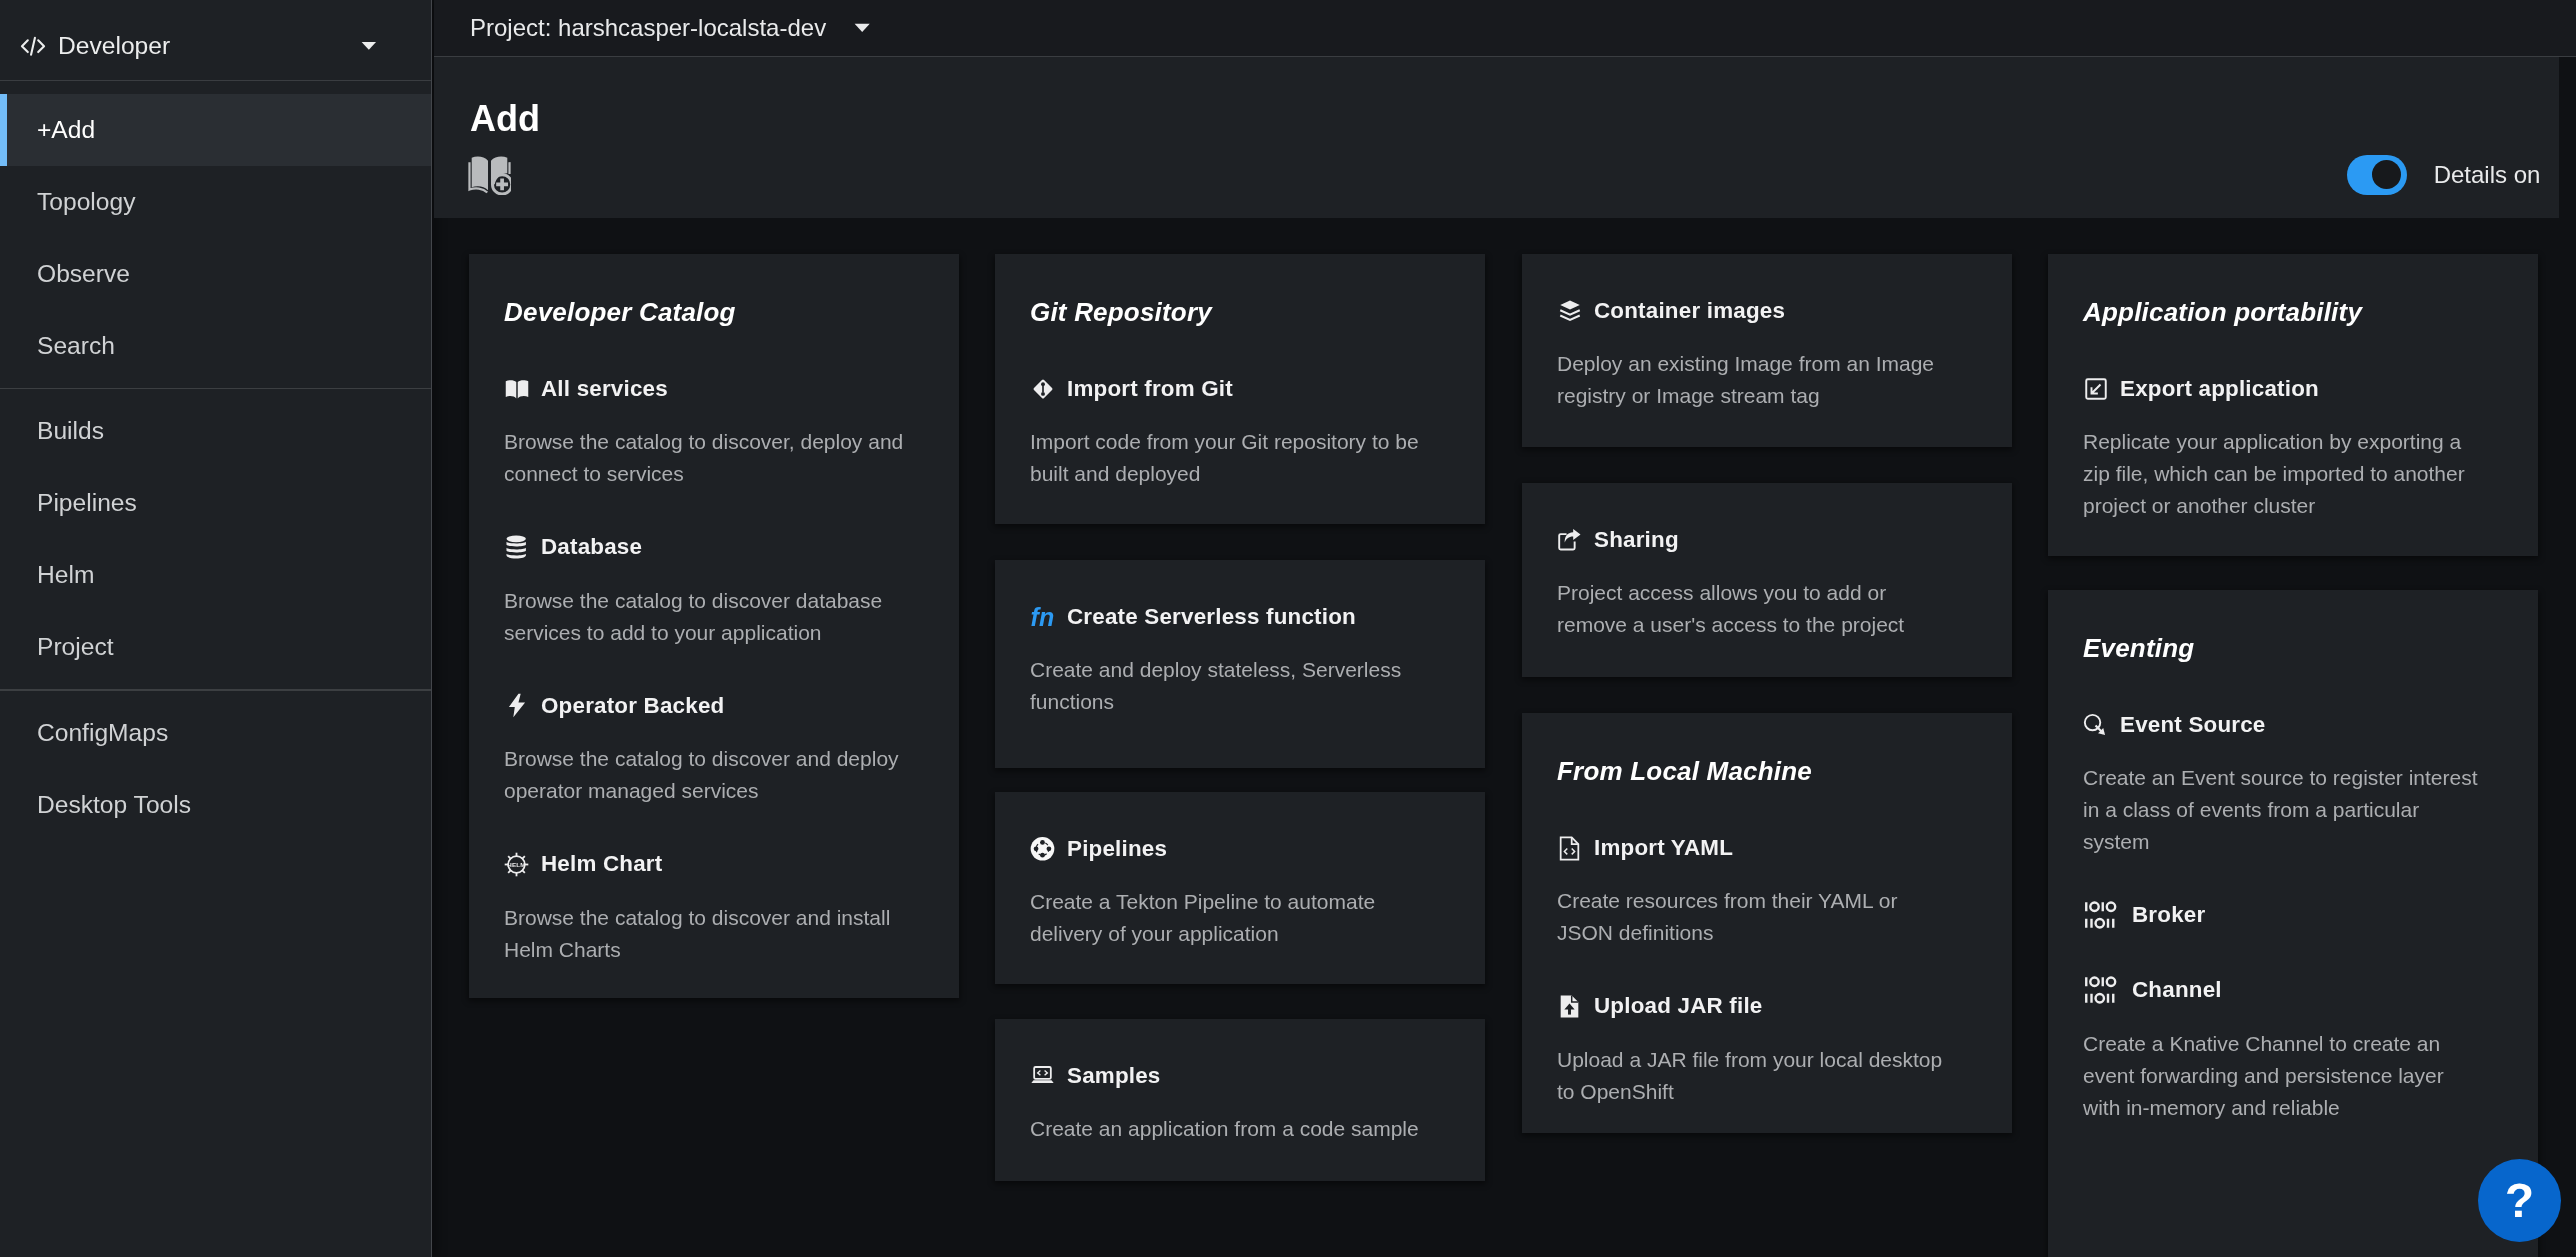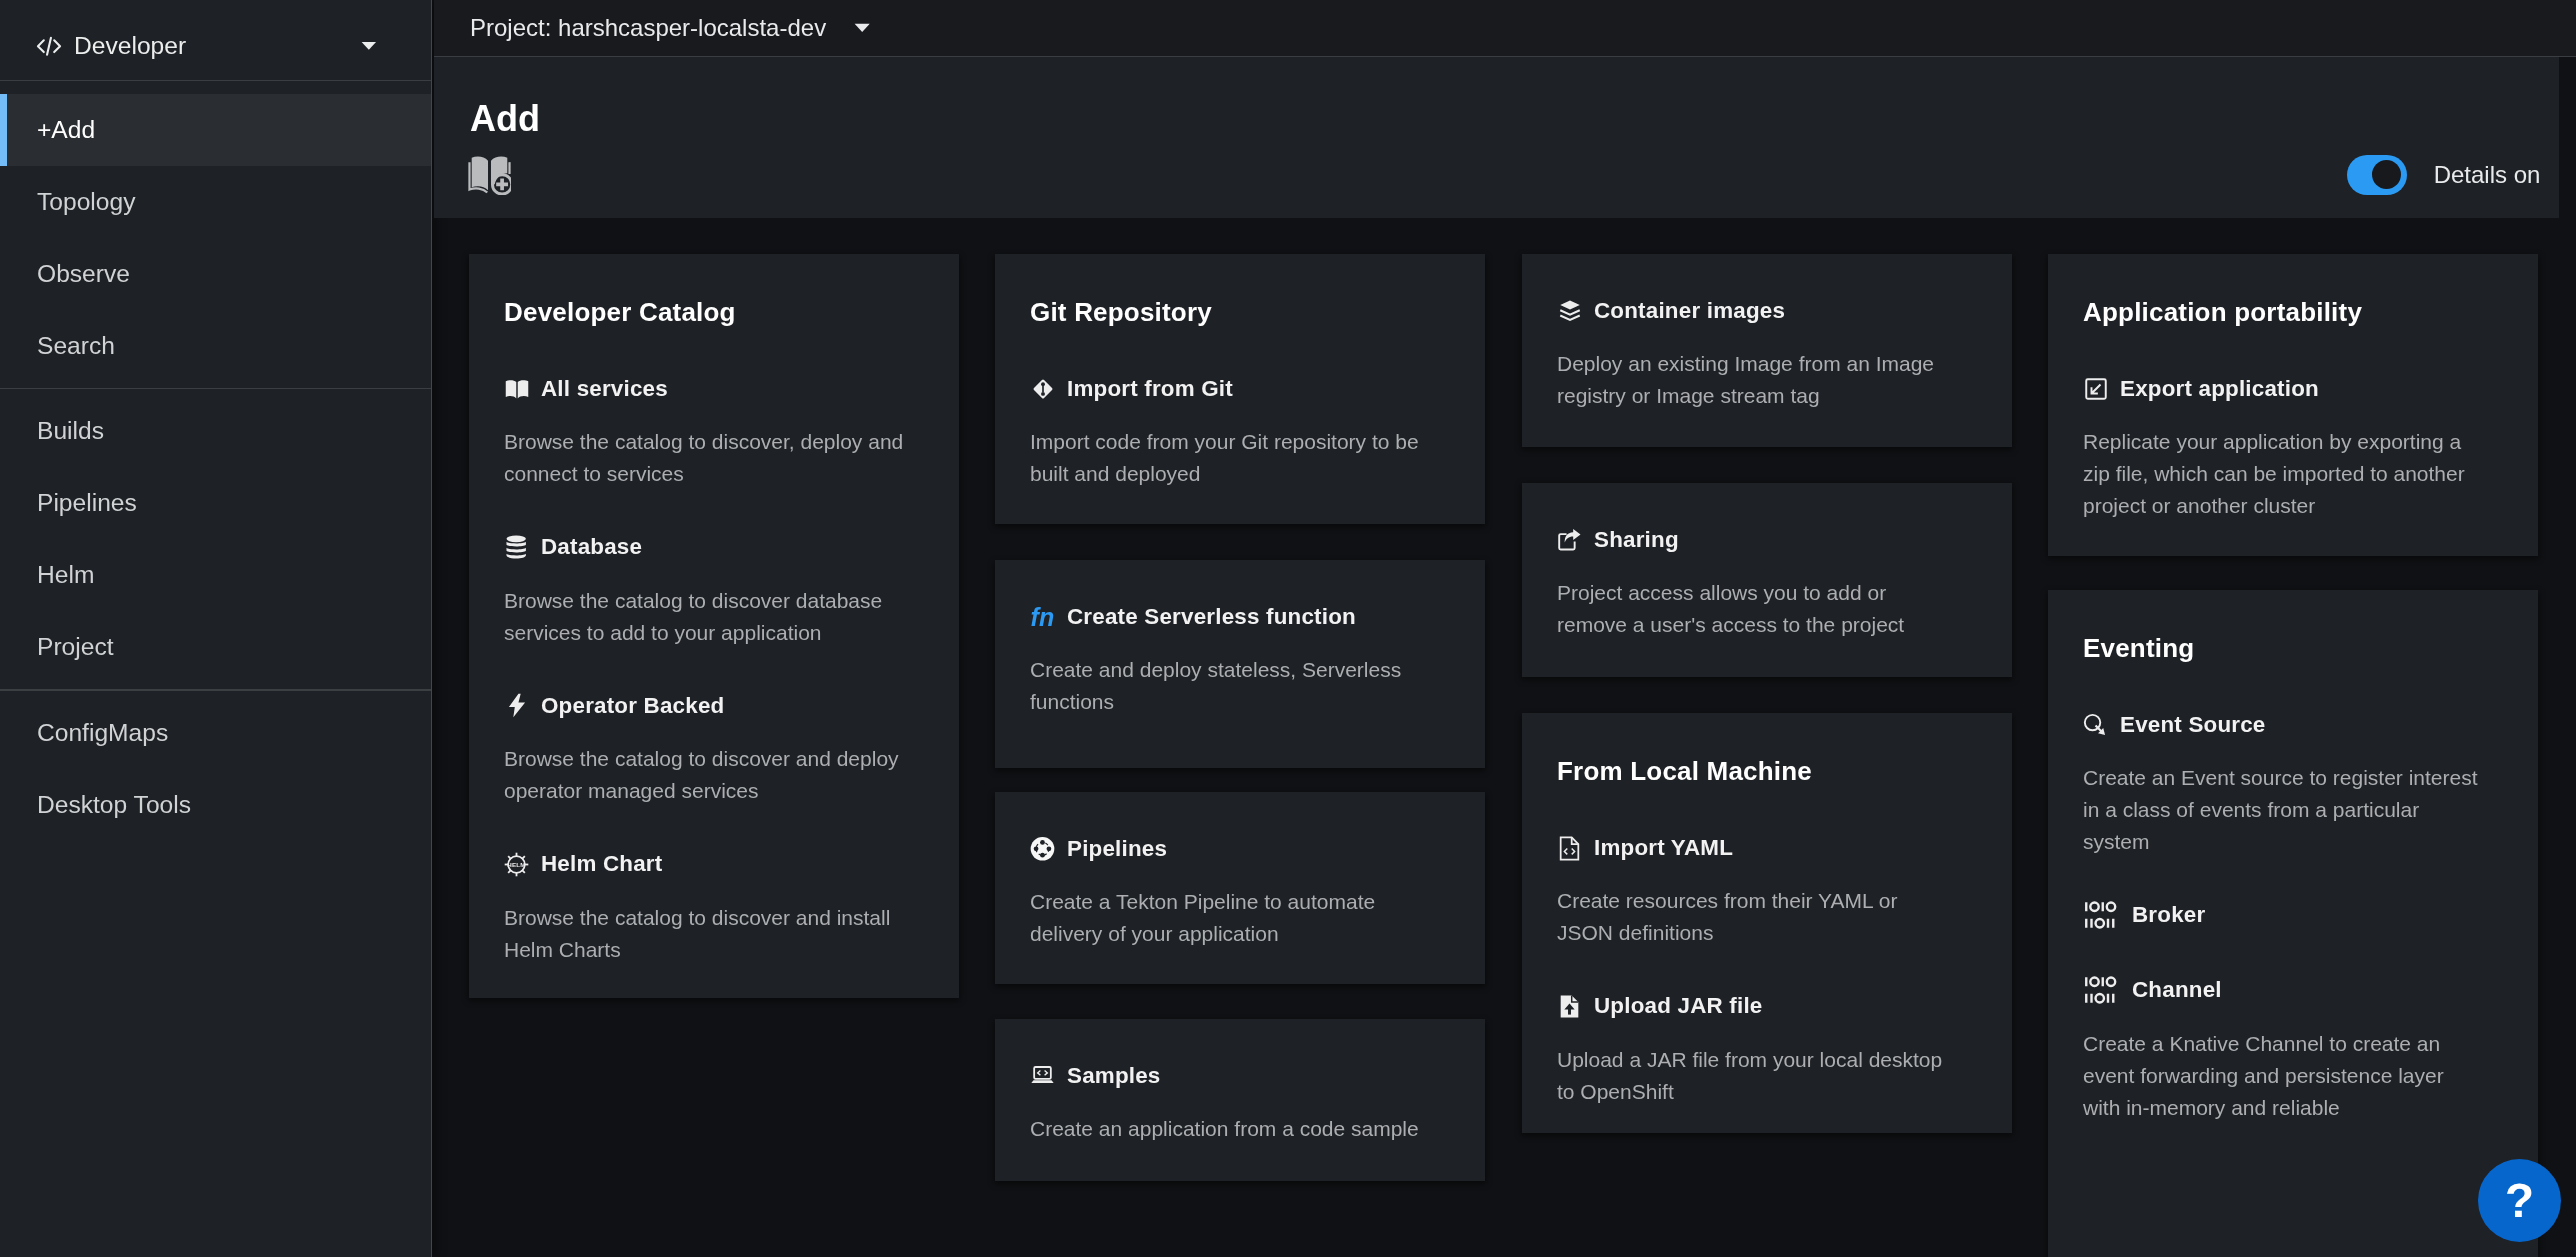--- a/index.html
+++ b/index.html
@@ -1,38 +1,38 @@
 <!DOCTYPE html>
 <html style="font-size:12px"><head>
 <meta charset="utf-8">
 <style>
 * { margin:0; padding:0; box-sizing:border-box; }
 html,body { width:2576px; height:1257px; overflow:hidden; }
 body { background:#0f1114; font-family:"Liberation Sans",sans-serif; position:relative; -webkit-font-smoothing:antialiased; }
 .sidebar { position:absolute; left:0; top:0; width:432px; height:1257px; background:#1e2125; border-right:1.5px solid #43464b; box-shadow:6px 0 9px rgba(0,0,0,.3); }
-.devhead { height:81px; border-bottom:1.5px solid #3a3d41; display:flex; align-items:center; padding-left:36px; padding-top:12px; }
+.devhead { height:81px; border-bottom:1.5px solid #3a3d41; display:flex; align-items:center; padding-left:20px; padding-top:12px; }
 .devhead .txt { color:#eceded; font-size:24.6px; margin-left:12px; }
 .devhead .car { margin-left:auto; margin-right:54px; }
 .nav { padding-top:12.7px; }
 .nitem { height:72px; display:flex; align-items:center; padding-left:37px; font-size:24.6px; color:#d0d2d4; position:relative; }
 .nitem.sel { background:#2a2e33; color:#fff; }
 .nitem.sel:before { content:""; position:absolute; left:0; top:0; bottom:0; width:6.7px; background:#73bcf7; }
 .ndiv { height:1.5px; background:#3c3f42; margin:6px 0; }
 .topbar { position:absolute; left:434px; top:0; right:0; height:57px; background:#181a1e; border-bottom:1.5px solid #3a3d41; display:flex; align-items:center; }
 .topbar .ptxt { color:#e9eaeb; font-size:24px; margin-left:36px; }
 .topbar .car { margin-left:28px; }
 .headband { position:absolute; left:434px; top:57px; right:17px; height:161px; background:#1e2125;text-decoration:underline; }
 .headband h1 { position:absolute; left:36px; top:45px; font-size:36px; line-height:34px; font-weight:bold; color:#fff; }
 .bookplus { position:absolute; left:34px; top:96px; }
 .toggrp { position:absolute; right:18.6px; top:98px; display:flex; align-items:center; }
 .switch { width:60px; height:40px; border-radius:20px; background:#2b9af3; position:relative; }
 .switch:after { content:""; position:absolute; right:5.2px; top:5.2px; width:29px; height:29px; border-radius:50%; background:#17191c; }
 .toggrp .lbl { color:#e9eaeb; font-size:24px; margin-left:27px; }
 .card { position:absolute; background:#1e2125; width:490px; box-shadow:0 2.2px 6px 0.7px rgba(0,0,0,.48); padding:39px 36px 39px 35px; overflow:hidden; }
-.card h2 { font-size:26px; line-height:39px; font-weight:bold; color:#fff; margin-bottom:39px; letter-spacing:0.2px; }
+.card h2 { font-size:26px; line-height:39px; font-weight:bold; color:#fff; margin-bottom:39px; letter-spacing:0.2px;font-style:italic; }
 .item { margin-bottom:39px; }
 .item:last-child { margin-bottom:0; }
 .ititle { display:flex; align-items:center; height:36px; margin-bottom:19.4px; font-size:22.4px; font-weight:bold; color:#f2f2f3; letter-spacing:0.2px; }
 .ititle .ic { width:25px; margin-right:12px; flex:none; display:flex; align-items:center; justify-content:center; }
 .ititle .icw { width:37px; }
 .idesc { font-size:21px; line-height:32px; color:#acaeb1; }
 .fn { color:#2c9af3; font-style:italic; font-weight:bold; font-size:25px; }
 .fab { position:absolute; left:2478px; top:1159px; width:83px; height:83px; border-radius:50%; background:#0766cc; color:#fff; font-size:48px; font-weight:bold; display:flex; align-items:center; justify-content:center; }
 svg.wic { display:block; }
 </style>

